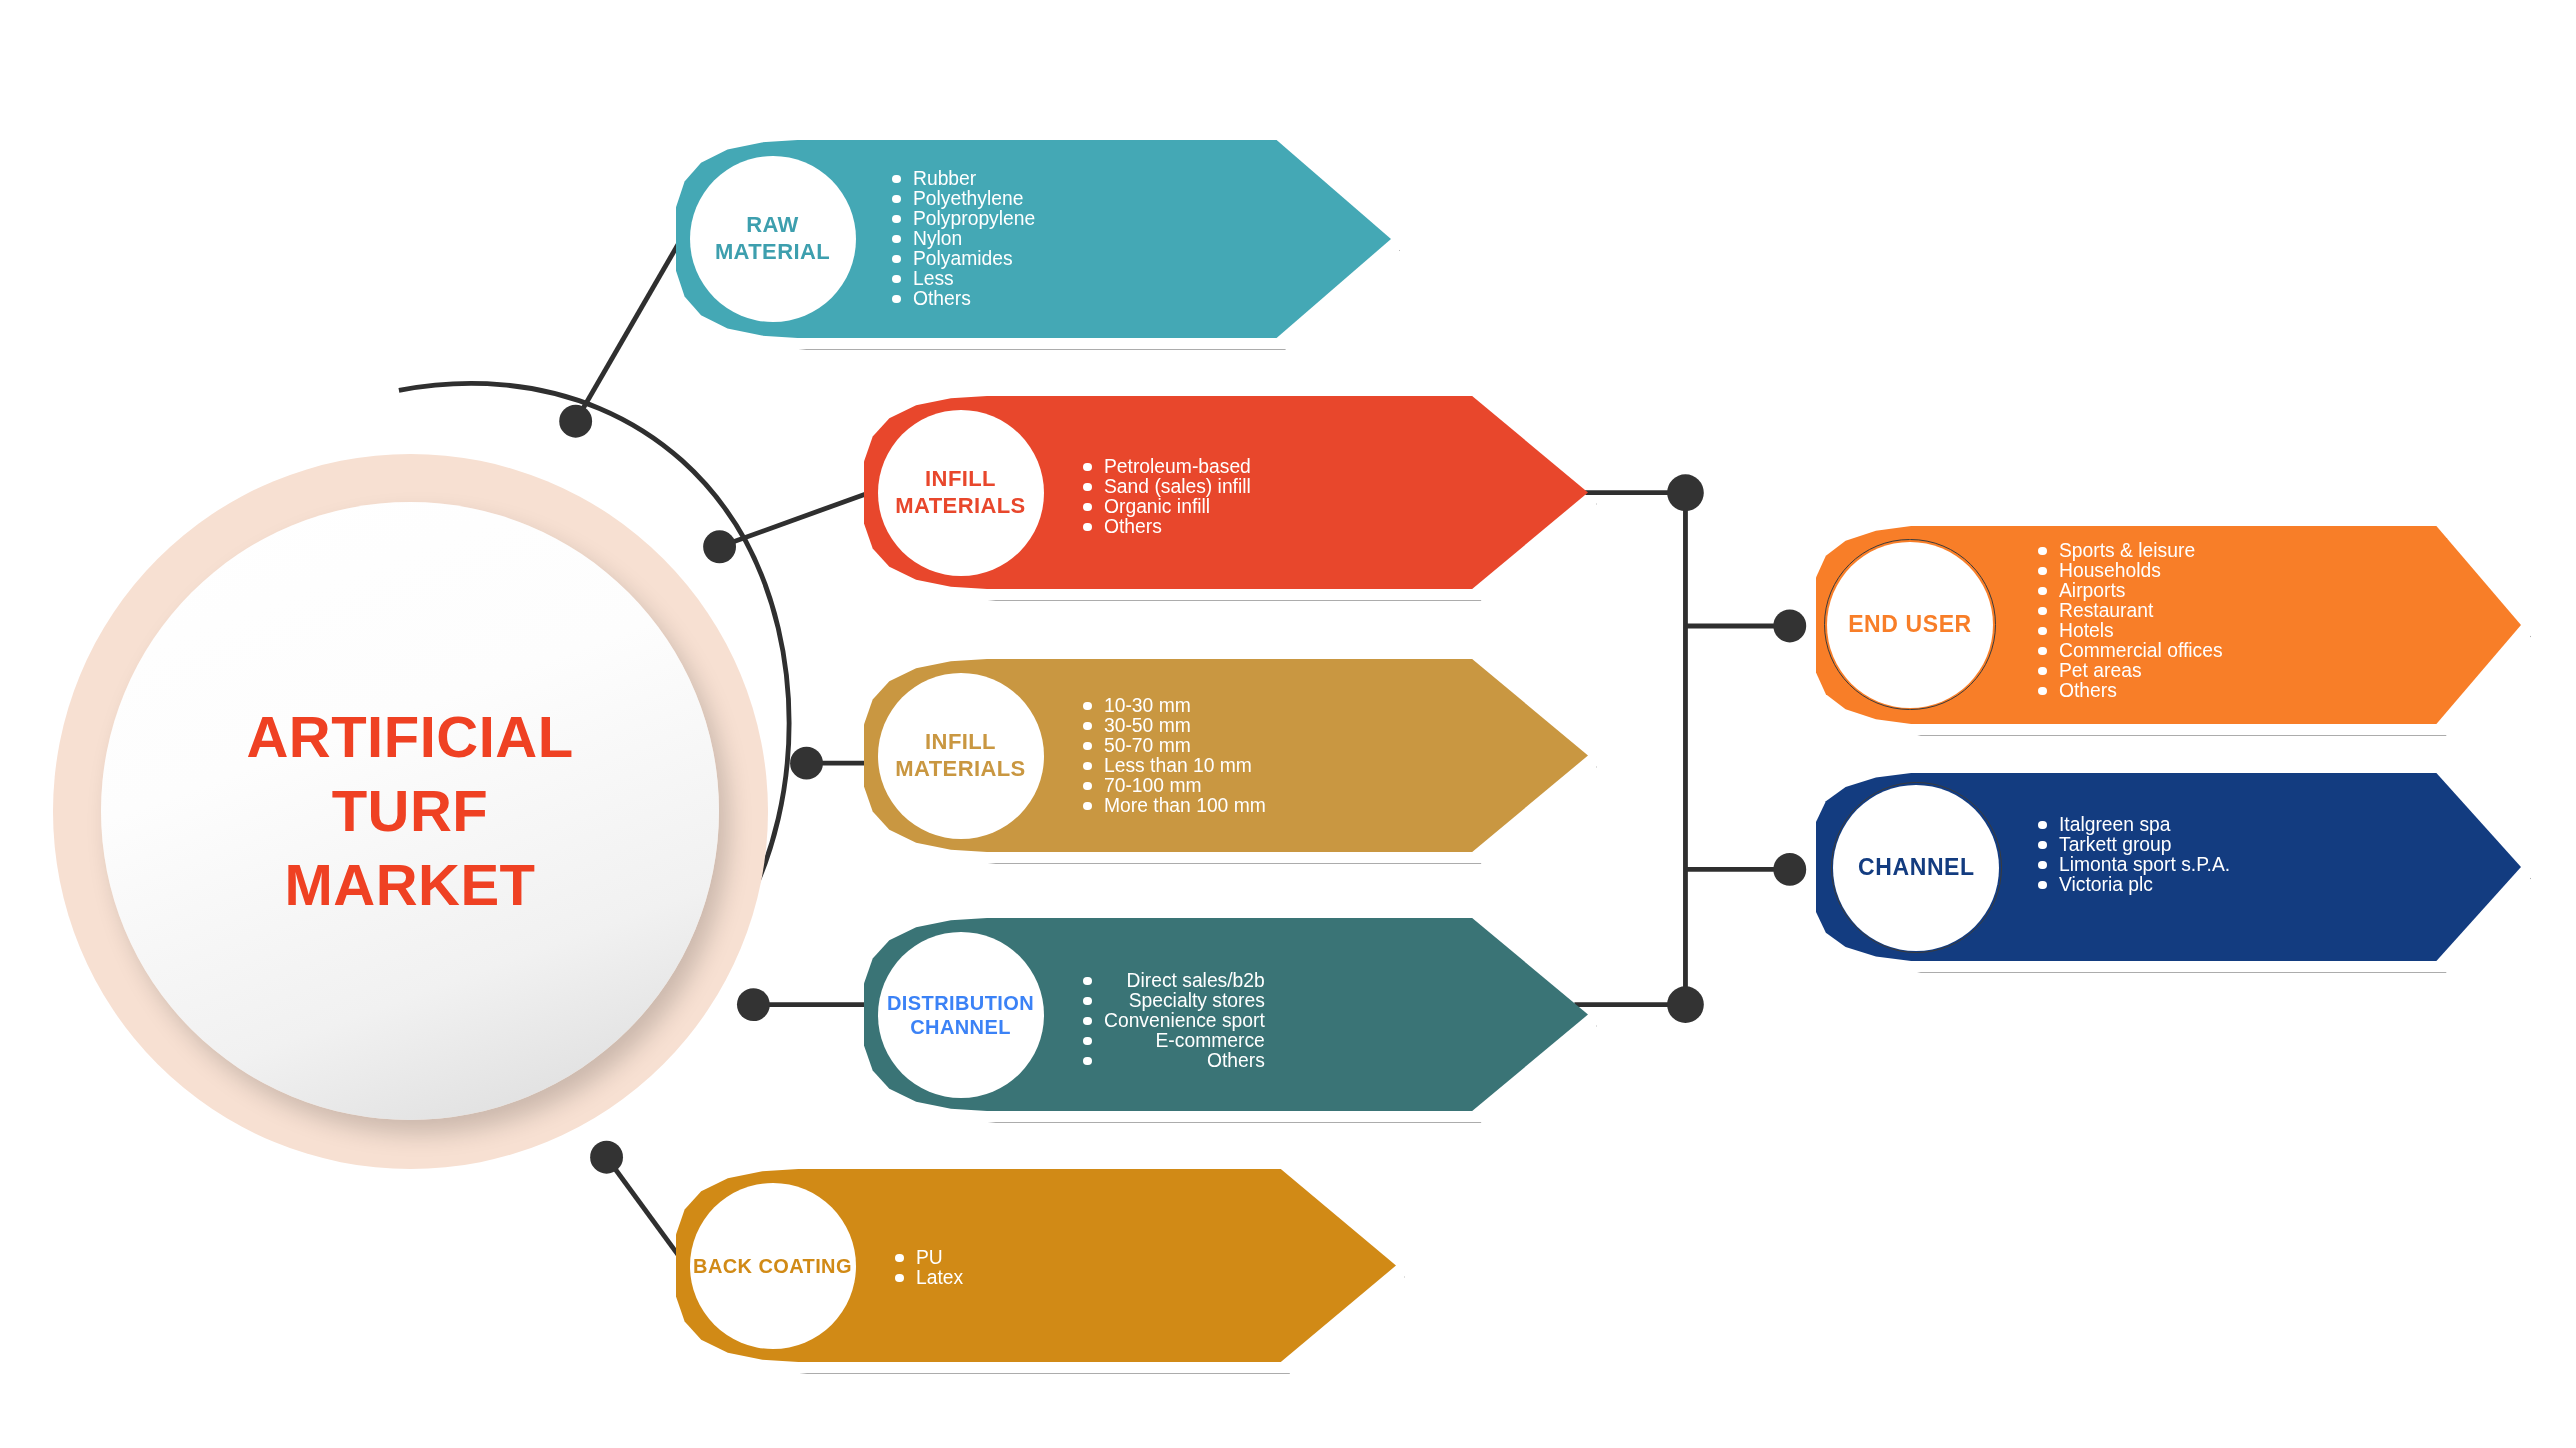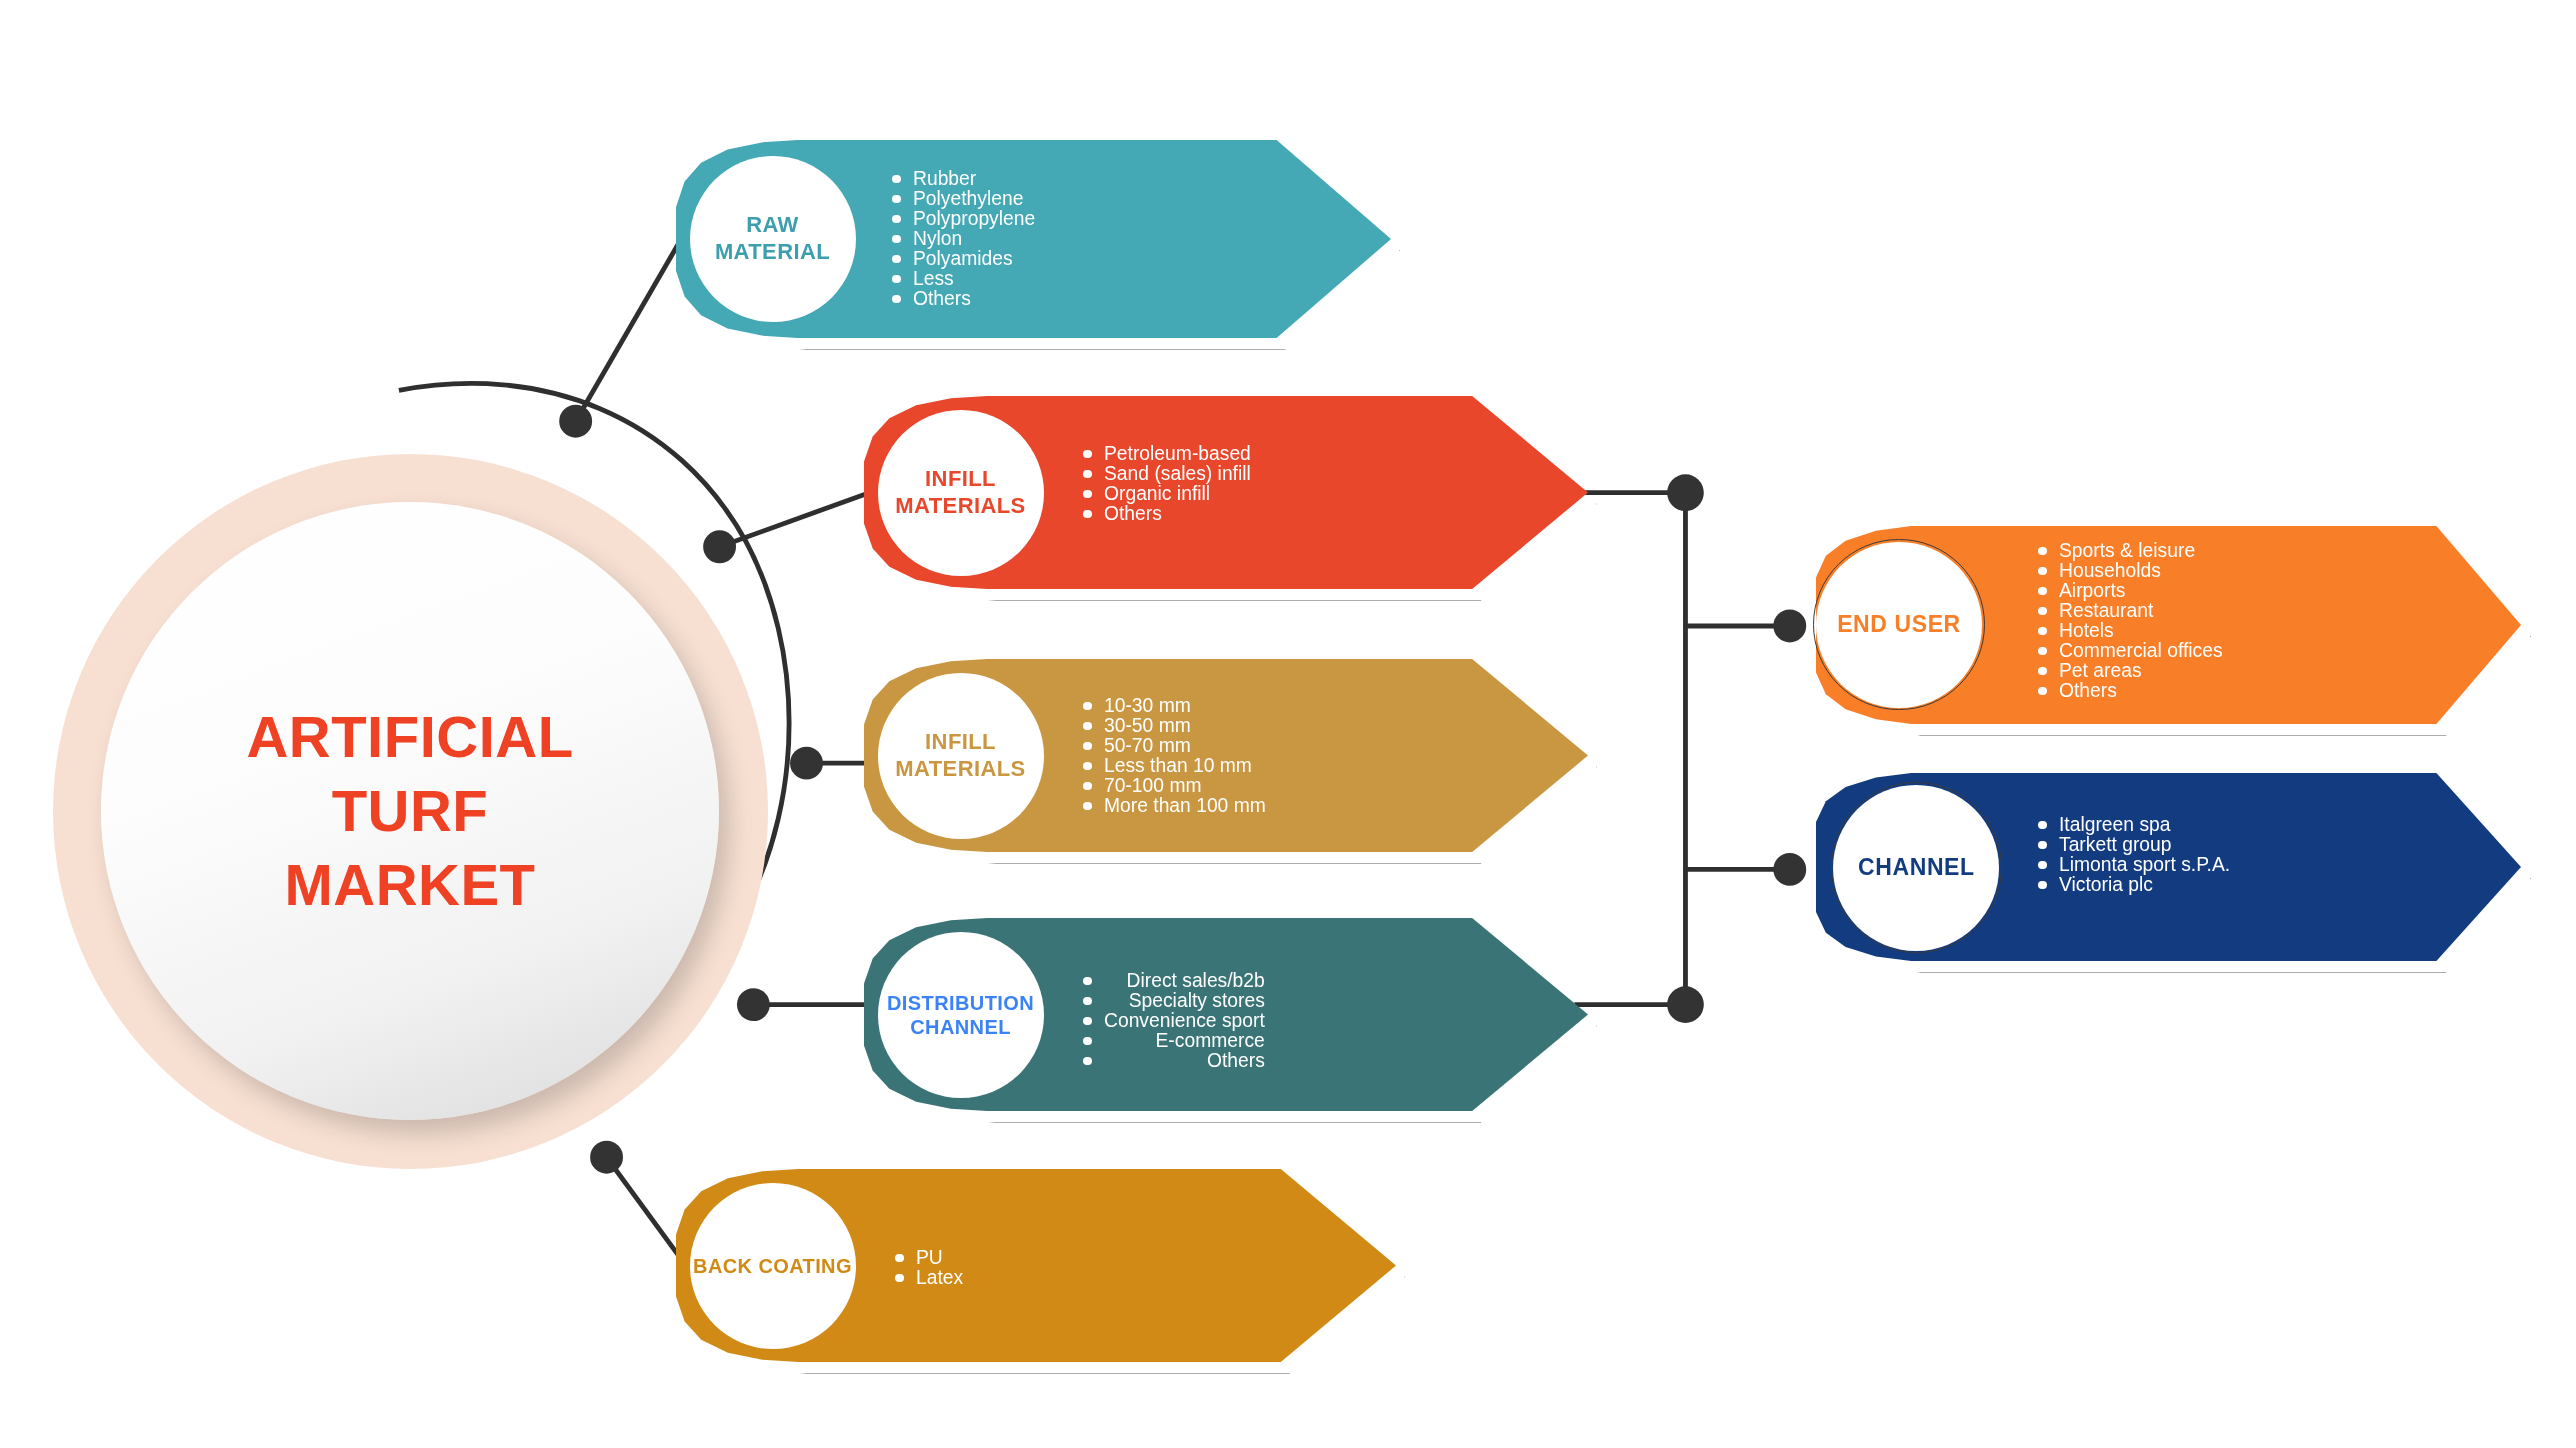--- a/index.html
+++ b/index.html
@@ -216,21 +216,21 @@
 
   <div class="banner" style="left:864px; top:396px; width:724px; height:193px;">
     <div class="banner-shadow shape-left"></div>
     <div class="banner-body shape-left" style="background:#e8472c;"></div>
     <div class="banner-circle" style="left:13.5px; top:13.5px; width:166px; height:166px; color:#e8472c; font-size:22px;">
       <div>
         <span>INFILL</span><br>
         <span>MATERIALS</span>
       </div>
     </div>
-    <ul class="banner-list" style="left:217px; top:48px;">
+    <ul class="banner-list" style="left:217px; top:61px;">
       <li>Petroleum-based</li>
       <li>Sand (sales) infill</li>
       <li>Organic infill</li>
       <li>Others</li>
     </ul>
   </div>
 
   <div class="banner" style="left:864px; top:659px; width:724px; height:193px;">
     <div class="banner-shadow shape-left"></div>
     <div class="banner-body shape-left" style="background:#c99741;"></div>
@@ -278,21 +278,21 @@
     </div>
     <ul class="banner-list" style="left:217px; top:79px;">
       <li>PU</li>
       <li>Latex</li>
     </ul>
   </div>
 
   <div class="banner banner-r" style="left:1816px; top:526px; width:705px; height:198px;">
     <div class="banner-shadow shape-right"></div>
     <div class="banner-body shape-right" style="background:#f87e28;"></div>
-    <div class="ring-circle" style="left:0; top:15.5px; width:166px; height:166px; color:#f87e28; font-size:23px;">
+    <div class="ring-circle" style="left:11px; top:15.5px; width:166px; height:166px; color:#f87e28; font-size:23px;">
       <span class="ring-outline"></span>
       <span>END USER</span>
     </div>
     <ul class="banner-list" style="left:220px; top:15px;">
       <li>Sports &amp; leisure</li>
       <li>Households</li>
       <li>Airports</li>
       <li>Restaurant</li>
       <li>Hotels</li>
       <li>Commercial offices</li>

